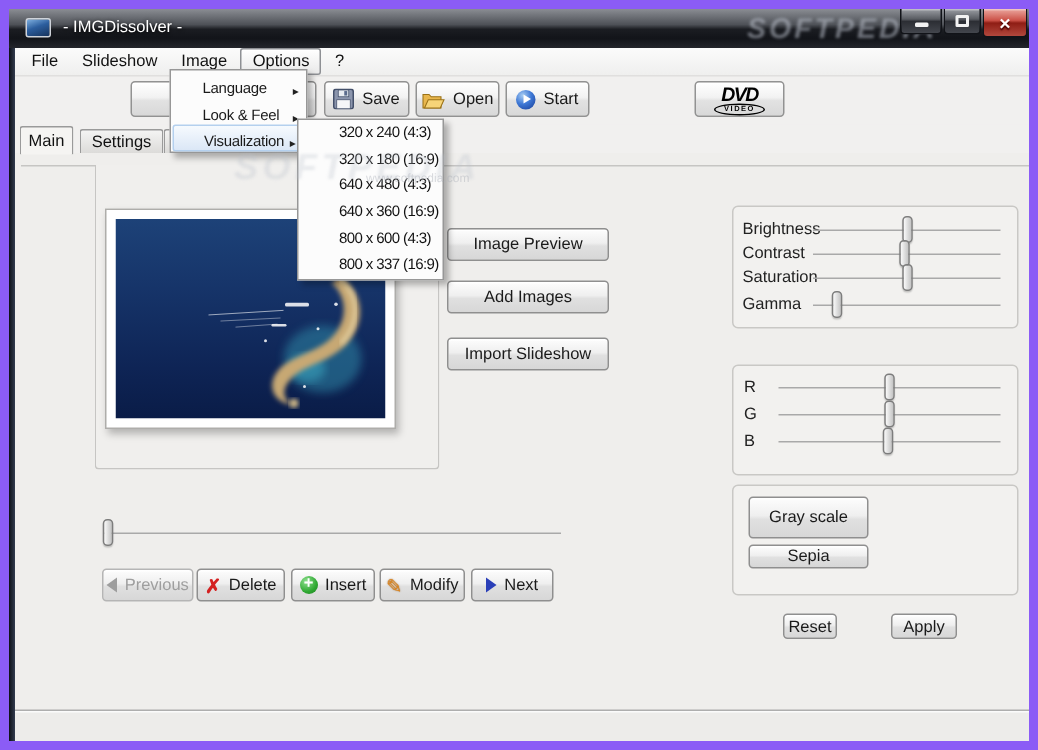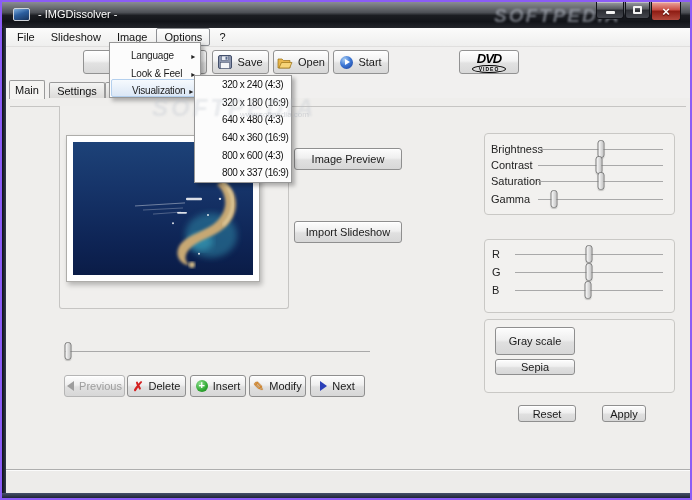--- a/index.html
+++ b/index.html
@@ -1,18 +1,18 @@
 <!DOCTYPE html>
 <html><head>
 <meta charset="utf-8">
 <style>
   * { margin:0; padding:0; box-sizing:border-box; }
   html,body { width:692px; height:500px; font-family:"Liberation Sans", sans-serif; }
   .window { position:relative; width:692px; height:500px; background:#efeeec; overflow:hidden;
-            border:2px solid #8b5cf6; }
+            border:6px solid #8b5cf6; }
   .abs { position:absolute; }
 
   
   .titlebar { left:0; top:0; width:692px; height:26px;
     background:linear-gradient(#8a8d93 0%, #4e5157 40%, #1b1d22 52%, #121419 75%, #23252b 100%);
     z-index:30; }
   .app-icon { left:11px; top:6px; width:17px; height:13px; border:1px solid #cfd3da; border-radius:2px;
     background:linear-gradient(160deg,#7fb0e0 0%, #2c5e9e 45%, #17335c 100%); }
   .app-title { left:36px; top:6px; color:#ffffff; font-size:11px; text-shadow:0 1px 3px #000; }
   .watermark-title { left:492px; top:3px; font-size:19px; font-weight:bold; letter-spacing:2px;
@@ -227,20 +227,21 @@
         <rect x="104" y="69" width="10" height="1.6" rx="0.8"></rect>
         <circle cx="100" cy="80" r="1"></circle>
           <circle cx="135" cy="72" r="1"></circle>
         <circle cx="147" cy="56" r="1.2"></circle>
           <circle cx="126" cy="110" r="1"></circle>
       </g>
     </svg>
   </div>
 
   <div class="panel-btn" style="top:146px;">Image Preview</div>
+  <div class="panel-btn" style="top:181px;">Add Images</div>
   <div class="panel-btn" style="top:219px;">Import Slideshow</div>
 
   <div class="abs groupbox" style="left:482px;top:131px;width:191px;height:82px;"></div>
   <div class="side-label" style="left:489px;top:141px;">Brightness</div>
   <div class="htrack" style="left:536px;top:147px;width:125px;">
     <div class="sthumb" style="left: 50%;"></div>
   </div>
   <div class="side-label" style="left:489px;top:157px;">Contrast</div>
   <div class="htrack" style="left:536px;top:163px;width:125px;">
     <div class="sthumb" style="left: 49%;"></div>
@@ -265,22 +266,22 @@
   </div>
   <div class="side-label" style="left:490px;top:282px;">B</div>
   <div class="htrack" style="left:513px;top:288px;width:148px;">
     <div class="sthumb" style="left: 49%;"></div>
   </div>
 
   <div class="abs groupbox" style="left:482px;top:317px;width:191px;height:74px;"></div>
   <div class="small-btn" style="left:493px;top:325px;width:80px;height:28px;">Gray scale</div>
   <div class="small-btn" style="left:493px;top:357px;width:80px;height:16px;">Sepia</div>
 
-  <div class="small-btn" style="left:516px;top:403px;width:58px;height:17px;">Reset</div>
-  <div class="small-btn" style="left:588px;top:403px;width:44px;height:17px;margin-left:12px;">Apply</div>
+  <div class="small-btn" style="left:516px;top:403px;width:36px;height:17px;">Reset</div>
+  <div class="small-btn" style="left:588px;top:403px;width:44px;height:17px;">Apply</div>
 
   <div class="htrack" style="left:63px;top:349px;width:305px;">
     <div class="sthumb" style="left: 1%;"></div>
   </div>
 
   <div class="nav-btn disabled" style="left:62px;width:61px;">
     <span class="icon-prev"></span>
     <span>Previous</span>
   </div>
   <div class="nav-btn" style="left:125px;width:59px;">

